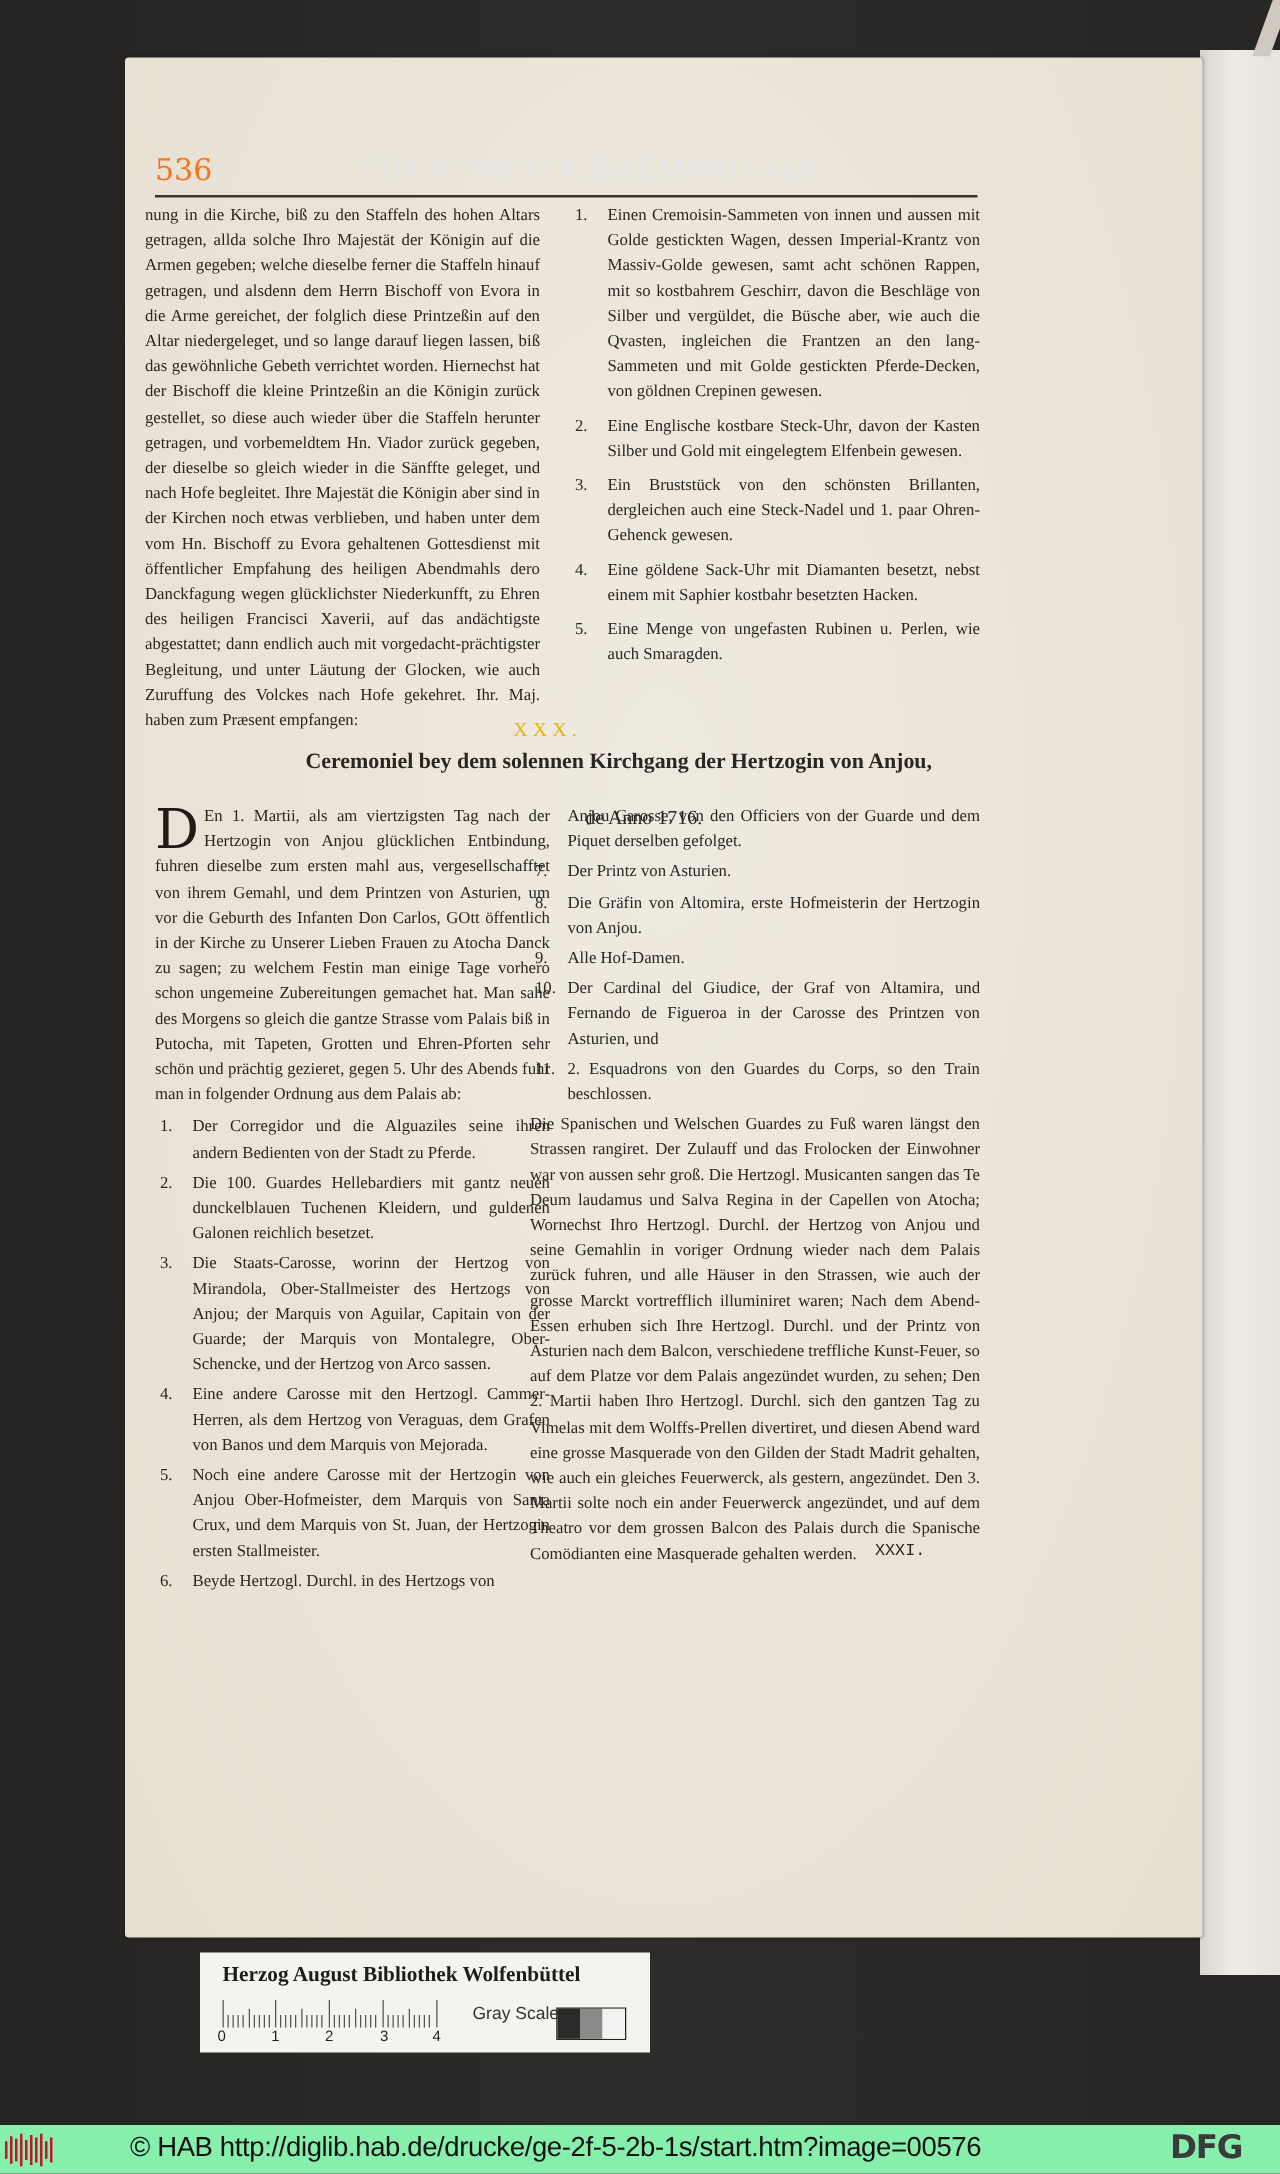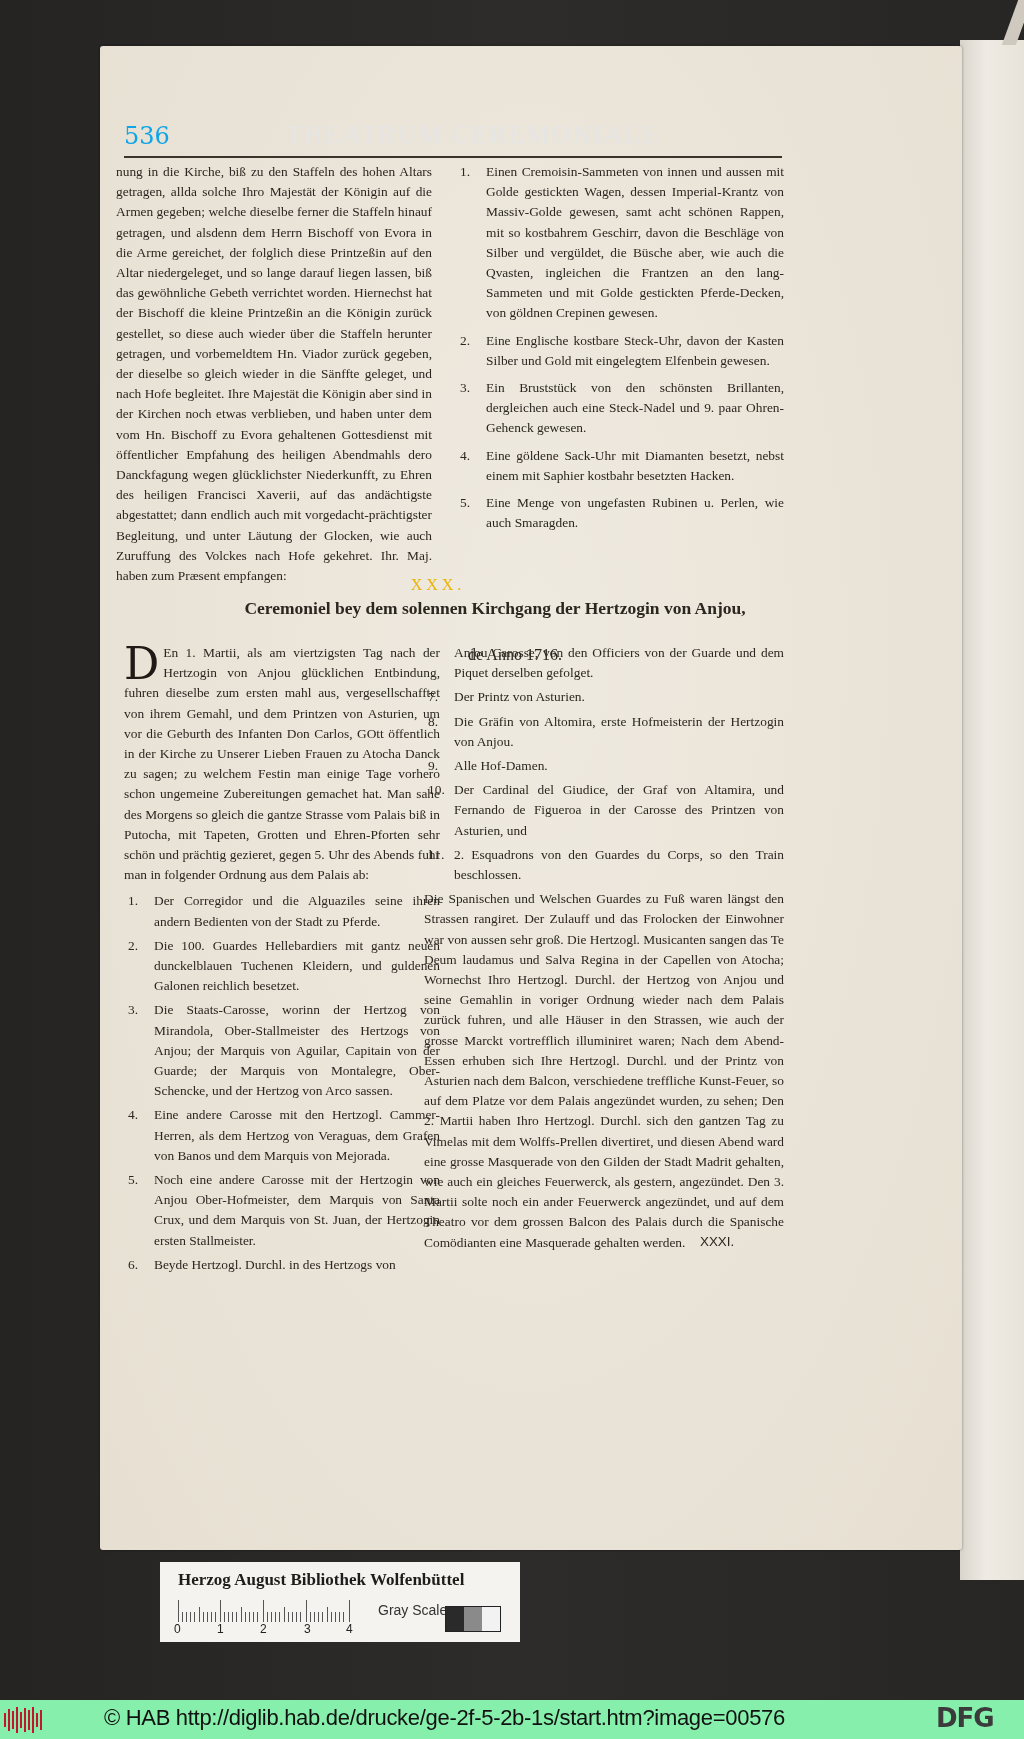--- a/index.html
+++ b/index.html
@@ -3,37 +3,37 @@
 <meta charset="utf-8">
 <style>
   html, body { margin:0; padding:0; }
   body { width:1024px; height:1739px; background:#2a2826; position:relative; overflow:hidden; font-family:"DejaVu Serif", serif; }
   .scan-bg { position:absolute; left:0; top:0; width:1024px; height:1700px; background:linear-gradient(90deg,#262422 0%,#2e2c2a 50%,#282624 100%); }
   .right-page { position:absolute; left:960px; top:40px; width:64px; height:1540px; background:linear-gradient(90deg,#d9d4cb,#efebe4 40%,#e8e3da); }
   .right-page-edge { position:absolute; left:1010px; top:0; width:14px; height:45px; background:#cfc9bf; transform:skewX(-20deg); }
   .page { position:absolute; left:100px; top:46px; width:862px; height:1504px; background:#ece6da; border-radius:3px; box-shadow:0 0 3px rgba(0,0,0,0.4); }
   .page::after{content:"";position:absolute;inset:0;background:radial-gradient(ellipse at 50% 40%,rgba(255,255,255,0.15),rgba(160,140,110,0.08));pointer-events:none;}
   .running-head { position:absolute; left:124px; top:118px; width:660px; height:34px; }
-  .page-num { position:absolute; left:0; top:4px; font-size:24px; color:#0ea5e9; font-family:"DejaVu Serif", serif; }
+  .page-num { position:absolute; left:0; top:4px; font-size:24px; color:#f97316; font-family:"DejaVu Serif", serif; }
   .head-title { position:absolute; left:162px; top:2px; font-size:26px; letter-spacing:2px; color:#e5e5e5; font-family:"Liberation Serif", serif; }
   .head-rule { position:absolute; left:124px; top:156px; width:658px; height:2px; background:#3a342d; }
   .col { position:absolute; font-family:"Liberation Serif", serif; color:#2b2620; font-size:13.4px; line-height:20.2px; }
   .col p { margin:0; text-align:justify; }
   .col-left-top { left:116px; top:162px; width:316px; }
   .col-right-top { left:456px; top:162px; width:328px; }
   .list-item { display:flex; margin:0 0 7px 0; }
   .list-num { width:26px; flex:none; text-align:left; padding-left:4px; }
   .list-text { flex:1; text-align:justify; }
   .section-num { position:absolute; left:388px; top:576px; width:100px; text-align:center; font-size:16px; letter-spacing:4px; color:#eab308; font-family:"Liberation Serif", serif; }
   .section-title { position:absolute; left:150px; top:598px; width:690px; text-align:center; font-size:17.5px; color:#2b2620; font-family:"Liberation Serif", serif; font-weight:bold; }
   .section-date { position:absolute; left:150px; top:622px; width:690px; text-align:center; font-size:16px; color:#2b2620; font-family:"Liberation Serif", serif; padding-left:40px; box-sizing:border-box;margin-top:24px;}
   .col-left-bottom { left:124px; top:643px; width:316px; }
   .col-right-bottom { left:424px; top:643px; width:360px; }
   .dropcap { float:left; font-size:44px; line-height:38px; margin:2px 4px 0 0; font-family:"DejaVu Serif", serif; color:#1f1a15; }
-  .catchword { position:absolute; left:700px; top:1234px; font-size:13.4px; color:#2b2620; font-family:Liberation Sans, sans-serif; }
+  .catchword { position:absolute; left:700px; top:1234px; font-size:13.4px; color:#2b2620; font-family:Liberation Mono, monospace; }
   .indent-list .list-item { margin-bottom:4px; }
   .card { position:absolute; left:160px; top:1562px; width:360px; height:80px; background:#f4f3ef; border-radius:0; }
   .card-title { position:absolute; left:18px; top:8px; font-family:"Liberation Serif", serif; font-weight:bold; font-size:17px; color:#1e1d1b; white-space:nowrap; }
   .ruler { position:absolute; left:18px; top:38px; width:172px; height:22px; }
   .tick { position:absolute; bottom:0; width:1px; background:#555; }
   .ruler-labels { position:absolute; left:14px; top:60px; width:190px; font-family:"Liberation Sans", sans-serif; font-size:12px; color:#222; }
   .ruler-labels span { position:absolute; }
   .gray-label { position:absolute; left:218px; top:40px; font-family:"Liberation Sans", sans-serif; font-size:14px; color:#333; }
   .gray-scale { position:absolute; left:285px; top:44px; width:54px; height:24px; border:1px solid #222; display:flex; }
   .gray-scale div { flex:1; }
@@ -66,21 +66,21 @@
   <div class="list-item">
     <span class="list-num">1.</span>
     <span class="list-text">Einen Cremoisin-Sammeten von innen und aussen mit Golde gestickten Wagen, dessen Imperial-Krantz von Massiv-Golde gewesen, samt acht schönen Rappen, mit so kostbahrem Geschirr, davon die Beschläge von Silber und vergüldet, die Büsche aber, wie auch die Qvasten, ingleichen die Frantzen an den lang-Sammeten und mit Golde gestickten Pferde-Decken, von göldnen Crepinen gewesen.</span>
   </div>
   <div class="list-item">
     <span class="list-num">2.</span>
     <span class="list-text">Eine Englische kostbare Steck-Uhr, davon der Kasten Silber und Gold mit eingelegtem Elfenbein gewesen.</span>
   </div>
   <div class="list-item">
     <span class="list-num">3.</span>
-    <span class="list-text">Ein Bruststück von den schönsten Brillanten, dergleichen auch eine Steck-Nadel und 9. paar Ohren-Gehenck gewesen.</span>
+    <span class="list-text">Ein Bruststück von den schönsten Brillanten, dergleichen auch eine Steck-Nadel und 1. paar Ohren-Gehenck gewesen.</span>
   </div>
   <div class="list-item">
     <span class="list-num">4.</span>
     <span class="list-text">Eine göldene Sack-Uhr mit Diamanten besetzt, nebst einem mit Saphier kostbahr besetzten Hacken.</span>
   </div>
   <div class="list-item">
     <span class="list-num">5.</span>
     <span class="list-text">Eine Menge von ungefasten Rubinen u. Perlen, wie auch Smaragden.</span>
   </div>
 </div>

